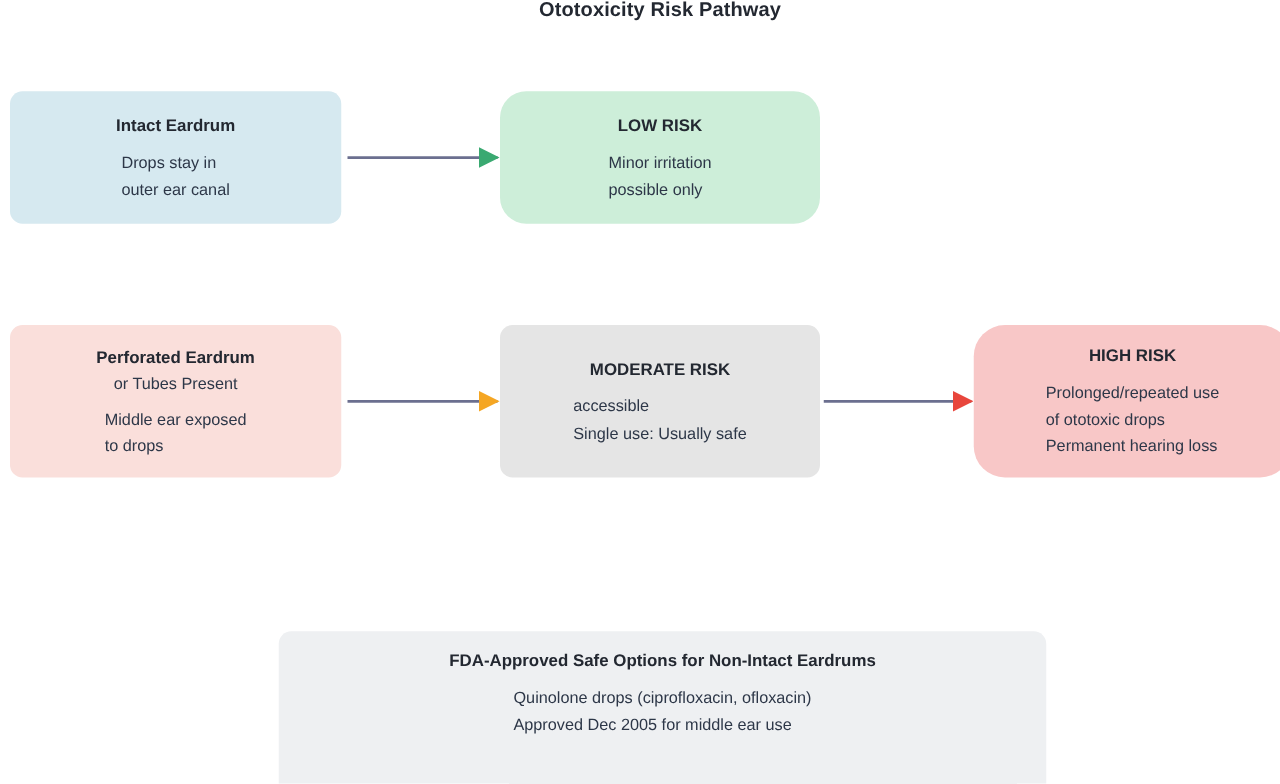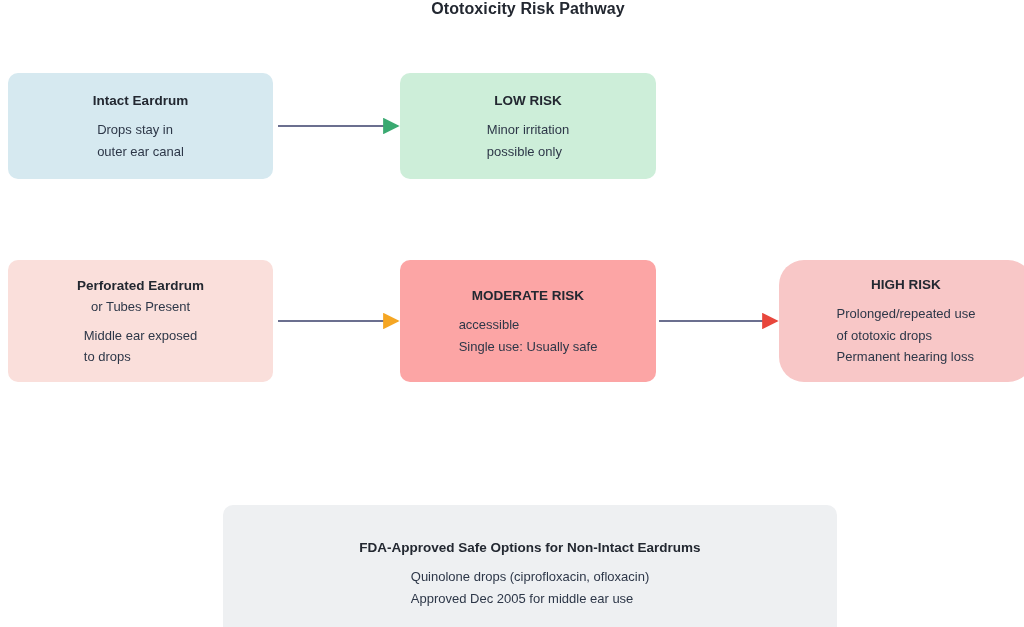--- a/index.html
+++ b/index.html
@@ -72,40 +72,41 @@
   .gap-after-title { margin-top: 8px; }
 
   
   #node-intact-eardrum {
     left: -8px; top: 73px; width: 265px; height: 106px;
     background: #d6e9f0;
   }
   #node-low-risk {
     left: 384px; top: 73px; width: 256px; height: 106px;
     background: #cdeed9;
+    border-radius: 21px;
   }
   #node-perforated-eardrum {
     left: -8px; top: 260px; width: 265px; height: 122px;
     background: #fadfdb;
   }
   #node-moderate-risk {
     left: 384px; top: 260px; width: 256px; height: 122px;
-    background: #fca5a5;
+    background: #e5e5e5;
   }
   #node-high-risk {
     left: 763px; top: 260px; width: 254px; height: 122px;
     background: #f8c7c7;
     border-radius: 25px;
   }
   #node-fda-note {
     left: 207px; top: 505px; width: 614px; height: 122px;
     background: #eef0f2;
     border-radius: 10px 10px 0 0;
     justify-content: flex-start;
-    padding-top: 32px;
+    padding-top: 13px;
   }
   #node-fda-note .node-title { font-size: 13.5px; }
 </style>
 </head>
 <body>
 
 <div id="canvas">
 
   <svg id="arrow-layer" width="1024" height="627" style="position:absolute; left:0; top:0;">
     <defs>

